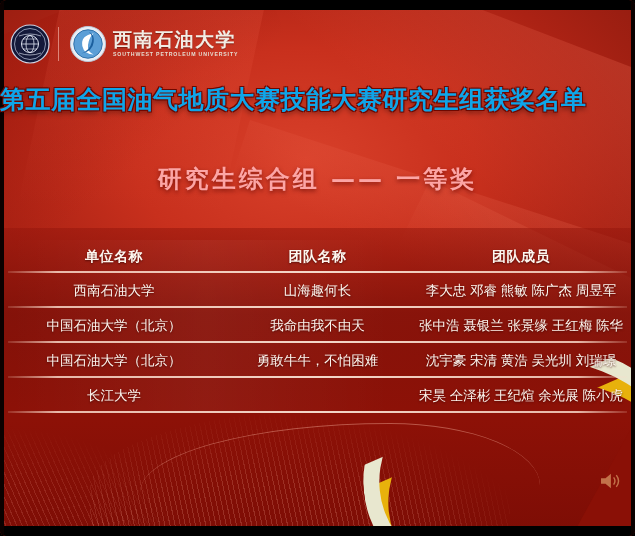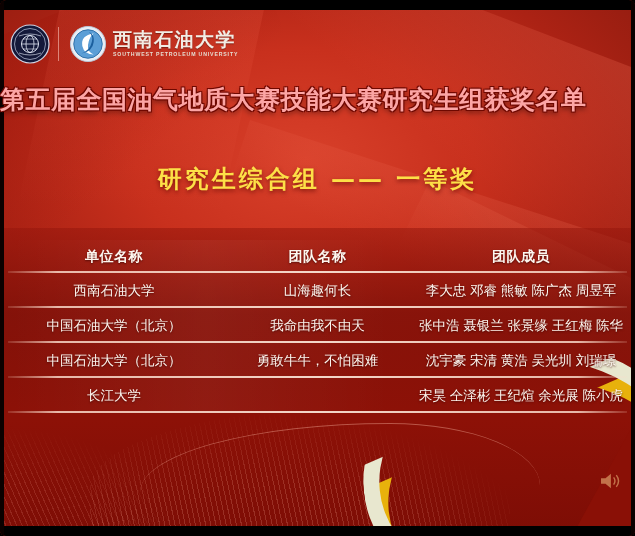--- a/index.html
+++ b/index.html
@@ -220,41 +220,41 @@
   
   .title {
     position: absolute;
     left: 0; top: 83px;
     width: 521px;
     text-align: center;
     font-family: "DejaVu Sans", "Liberation Sans", sans-serif;
     font-size: 25px;
     font-weight: 700;
     letter-spacing: 0.5px;
-    color: #fca5a5;
+    color: #0ea5e9;
     white-space: nowrap;
     text-shadow:
       0 0 1px #7a0a00,
       1px 1px 0 #6d0800,
       -1px 1px 0 #6d0800,
       1px -1px 0 #6d0800,
       -1px -1px 0 #6d0800,
       0 3px 5px rgba(0,0,0,0.45);
   }
 
   
   .subtitle {
     position: absolute;
     left: 0; top: 163px;
     width: 635px;
     text-align: center;
     font-family: "DejaVu Serif", "Liberation Serif", serif;
     font-size: 24px;
     font-weight: 700;
-    color: #fde047;
+    color: #fca5a5;
     letter-spacing: 3px;
     white-space: nowrap;
     text-shadow: 0 2px 4px rgba(90,6,0,0.65);
   }
 
   
   .table {
     position: absolute;
     left: 8px; top: 240px;
     width: 619px;

